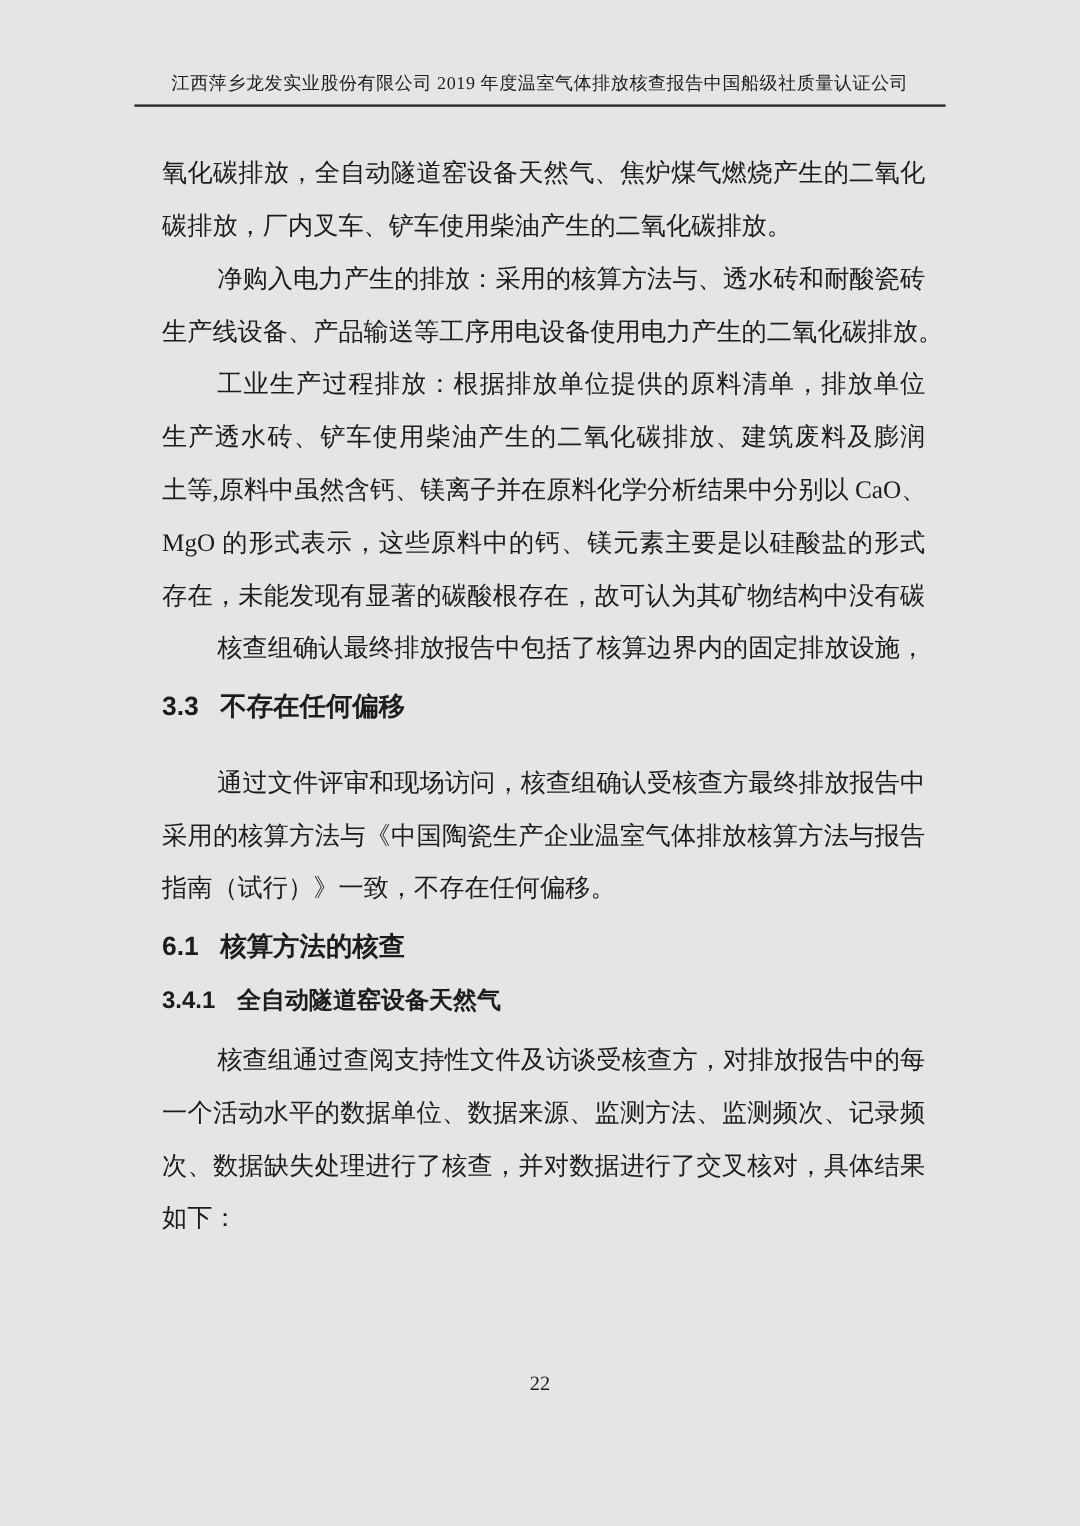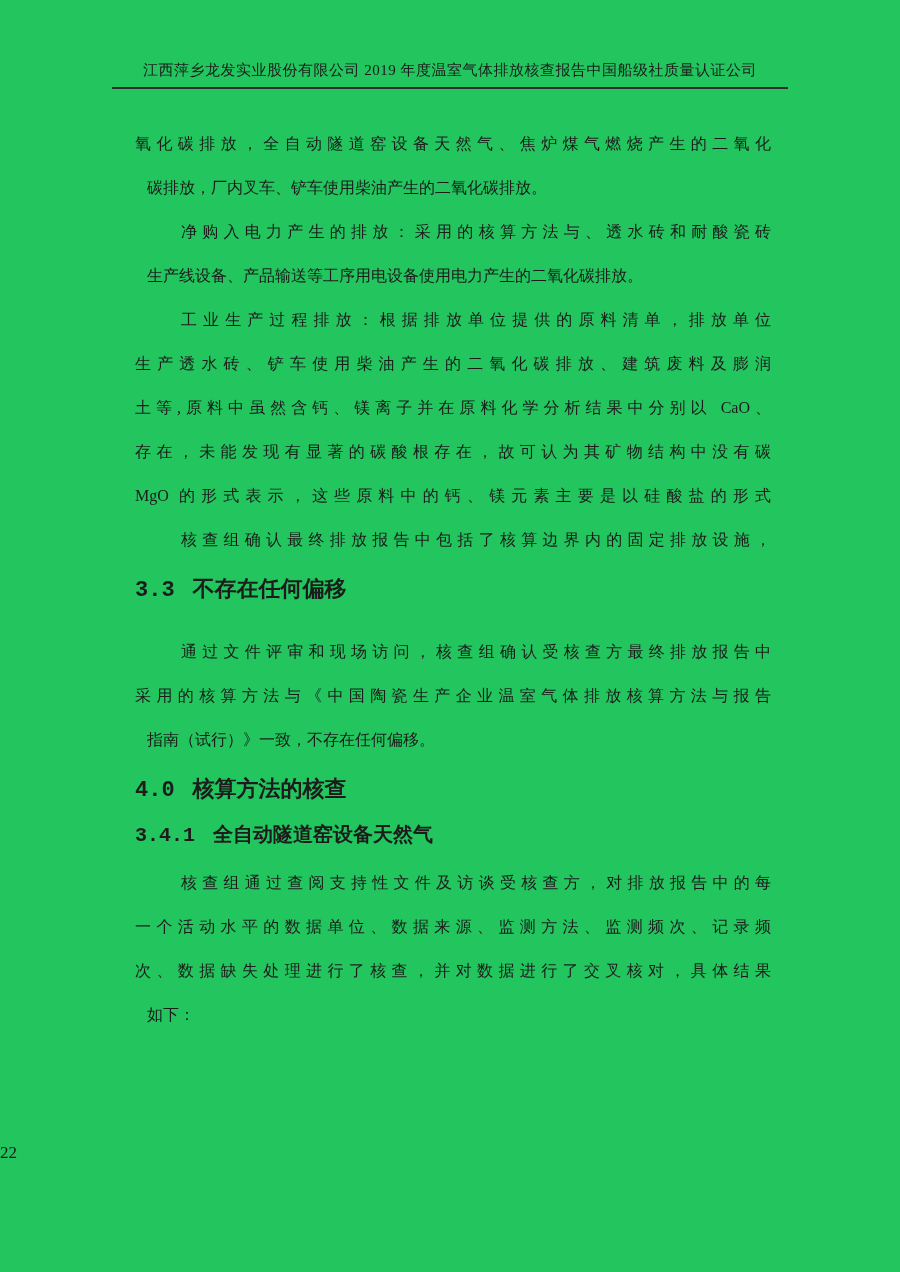--- a/index.html
+++ b/index.html
@@ -4,21 +4,21 @@
 <style>
   html, body {
     margin: 0;
     padding: 0;
     background: #ffffff;
   }
   .page {
     position: relative;
     width: 900px;
     height: 1272px;
-    background: #22c55e;
+    background: #e5e5e5;
     font-family: "Liberation Serif", "DejaVu Serif", serif;
     color: #1c1c1c;
     overflow: hidden;
   }
   
   .header-wrap {
     position: absolute;
     left: 112px;
     top: 60px;
     width: 676px;
@@ -35,88 +35,87 @@
   
   .content {
     position: absolute;
     left: 135px;
     top: 122px;
     width: 636px;
   }
   .line {
     height: 44px;
     line-height: 44px;
-    font-size: 16px;
+    font-size: 21px;
     text-align: justify;
     text-align-last: justify;
     white-space: nowrap;
   }
   .line.last {
     text-align: right;
     text-align-last: left;
-    margin-left: 12px;
   }
   .line.indent {
     text-indent: 46px;
   }
   .heading {
     font-weight: bold;
     white-space: nowrap;
   }
   .heading .num {
     margin-right: 18px;
-    font-family: Liberation Mono, monospace;
+    font-family: Liberation Sans, sans-serif;
   }
   .heading.h2 {
     margin: 5px 0 19px 0;
     height: 44px;
     line-height: 44px;
     font-size: 22px;
   }
   .heading.h3 {
     margin: -16px 0 7px 0;
     height: 40px;
     line-height: 40px;
     font-size: 20px;
   }
   
   .page-number {
     position: absolute;
     left: 0;
     top: 1143px;
     width: 100%;
-    text-align: left;
+    text-align: center;
     font-size: 17px;
   }
 </style>
 </head>
 <body>
 
 <div class="page">
 
   <div class="header-wrap">
     <div class="header-text">江西萍乡龙发实业股份有限公司 2019 年度温室气体排放核查报告中国船级社质量认证公司</div>
   </div>
 
   <div class="content">
       <div class="line">氧化碳排放，全自动隧道窑设备天然气、焦炉煤气燃烧产生的二氧化</div>
       <div class="line last">碳排放，厂内叉车、铲车使用柴油产生的二氧化碳排放。</div>
       <div class="line indent">净购入电力产生的排放：采用的核算方法与、透水砖和耐酸瓷砖</div>
       <div class="line last">生产线设备、产品输送等工序用电设备使用电力产生的二氧化碳排放。</div>
       <div class="line indent">工业生产过程排放：根据排放单位提供的原料清单，排放单位</div>
       <div class="line">生产透水砖、铲车使用柴油产生的二氧化碳排放、建筑废料及膨润</div>
       <div class="line">土等,原料中虽然含钙、镁离子并在原料化学分析结果中分别以 CaO、</div>
+      <div class="line">MgO 的形式表示，这些原料中的钙、镁元素主要是以硅酸盐的形式</div>
       <div class="line">存在，未能发现有显著的碳酸根存在，故可认为其矿物结构中没有碳</div>
-      <div class="line">MgO 的形式表示，这些原料中的钙、镁元素主要是以硅酸盐的形式</div>
       <div class="line indent">核查组确认最终排放报告中包括了核算边界内的固定排放设施，</div>
       <div class="heading h2"><span class="num">3.3</span><span>不存在任何偏移</span></div>
       <div class="line indent">通过文件评审和现场访问，核查组确认受核查方最终排放报告中</div>
       <div class="line">采用的核算方法与《中国陶瓷生产企业温室气体排放核算方法与报告</div>
       <div class="line last">指南（试行）》一致，不存在任何偏移。</div>
-      <div class="heading h2"><span class="num">4.0</span><span>核算方法的核查</span></div>
+      <div class="heading h2"><span class="num">6.1</span><span>核算方法的核查</span></div>
       <div class="heading h3"><span class="num">3.4.1</span><span>全自动隧道窑设备天然气</span></div>
       <div class="line indent">核查组通过查阅支持性文件及访谈受核查方，对排放报告中的每</div>
       <div class="line">一个活动水平的数据单位、数据来源、监测方法、监测频次、记录频</div>
       <div class="line">次、数据缺失处理进行了核查，并对数据进行了交叉核对，具体结果</div>
       <div class="line last">如下：</div>
     </div>
 
   <div class="page-number">22</div>
 
 </div>

